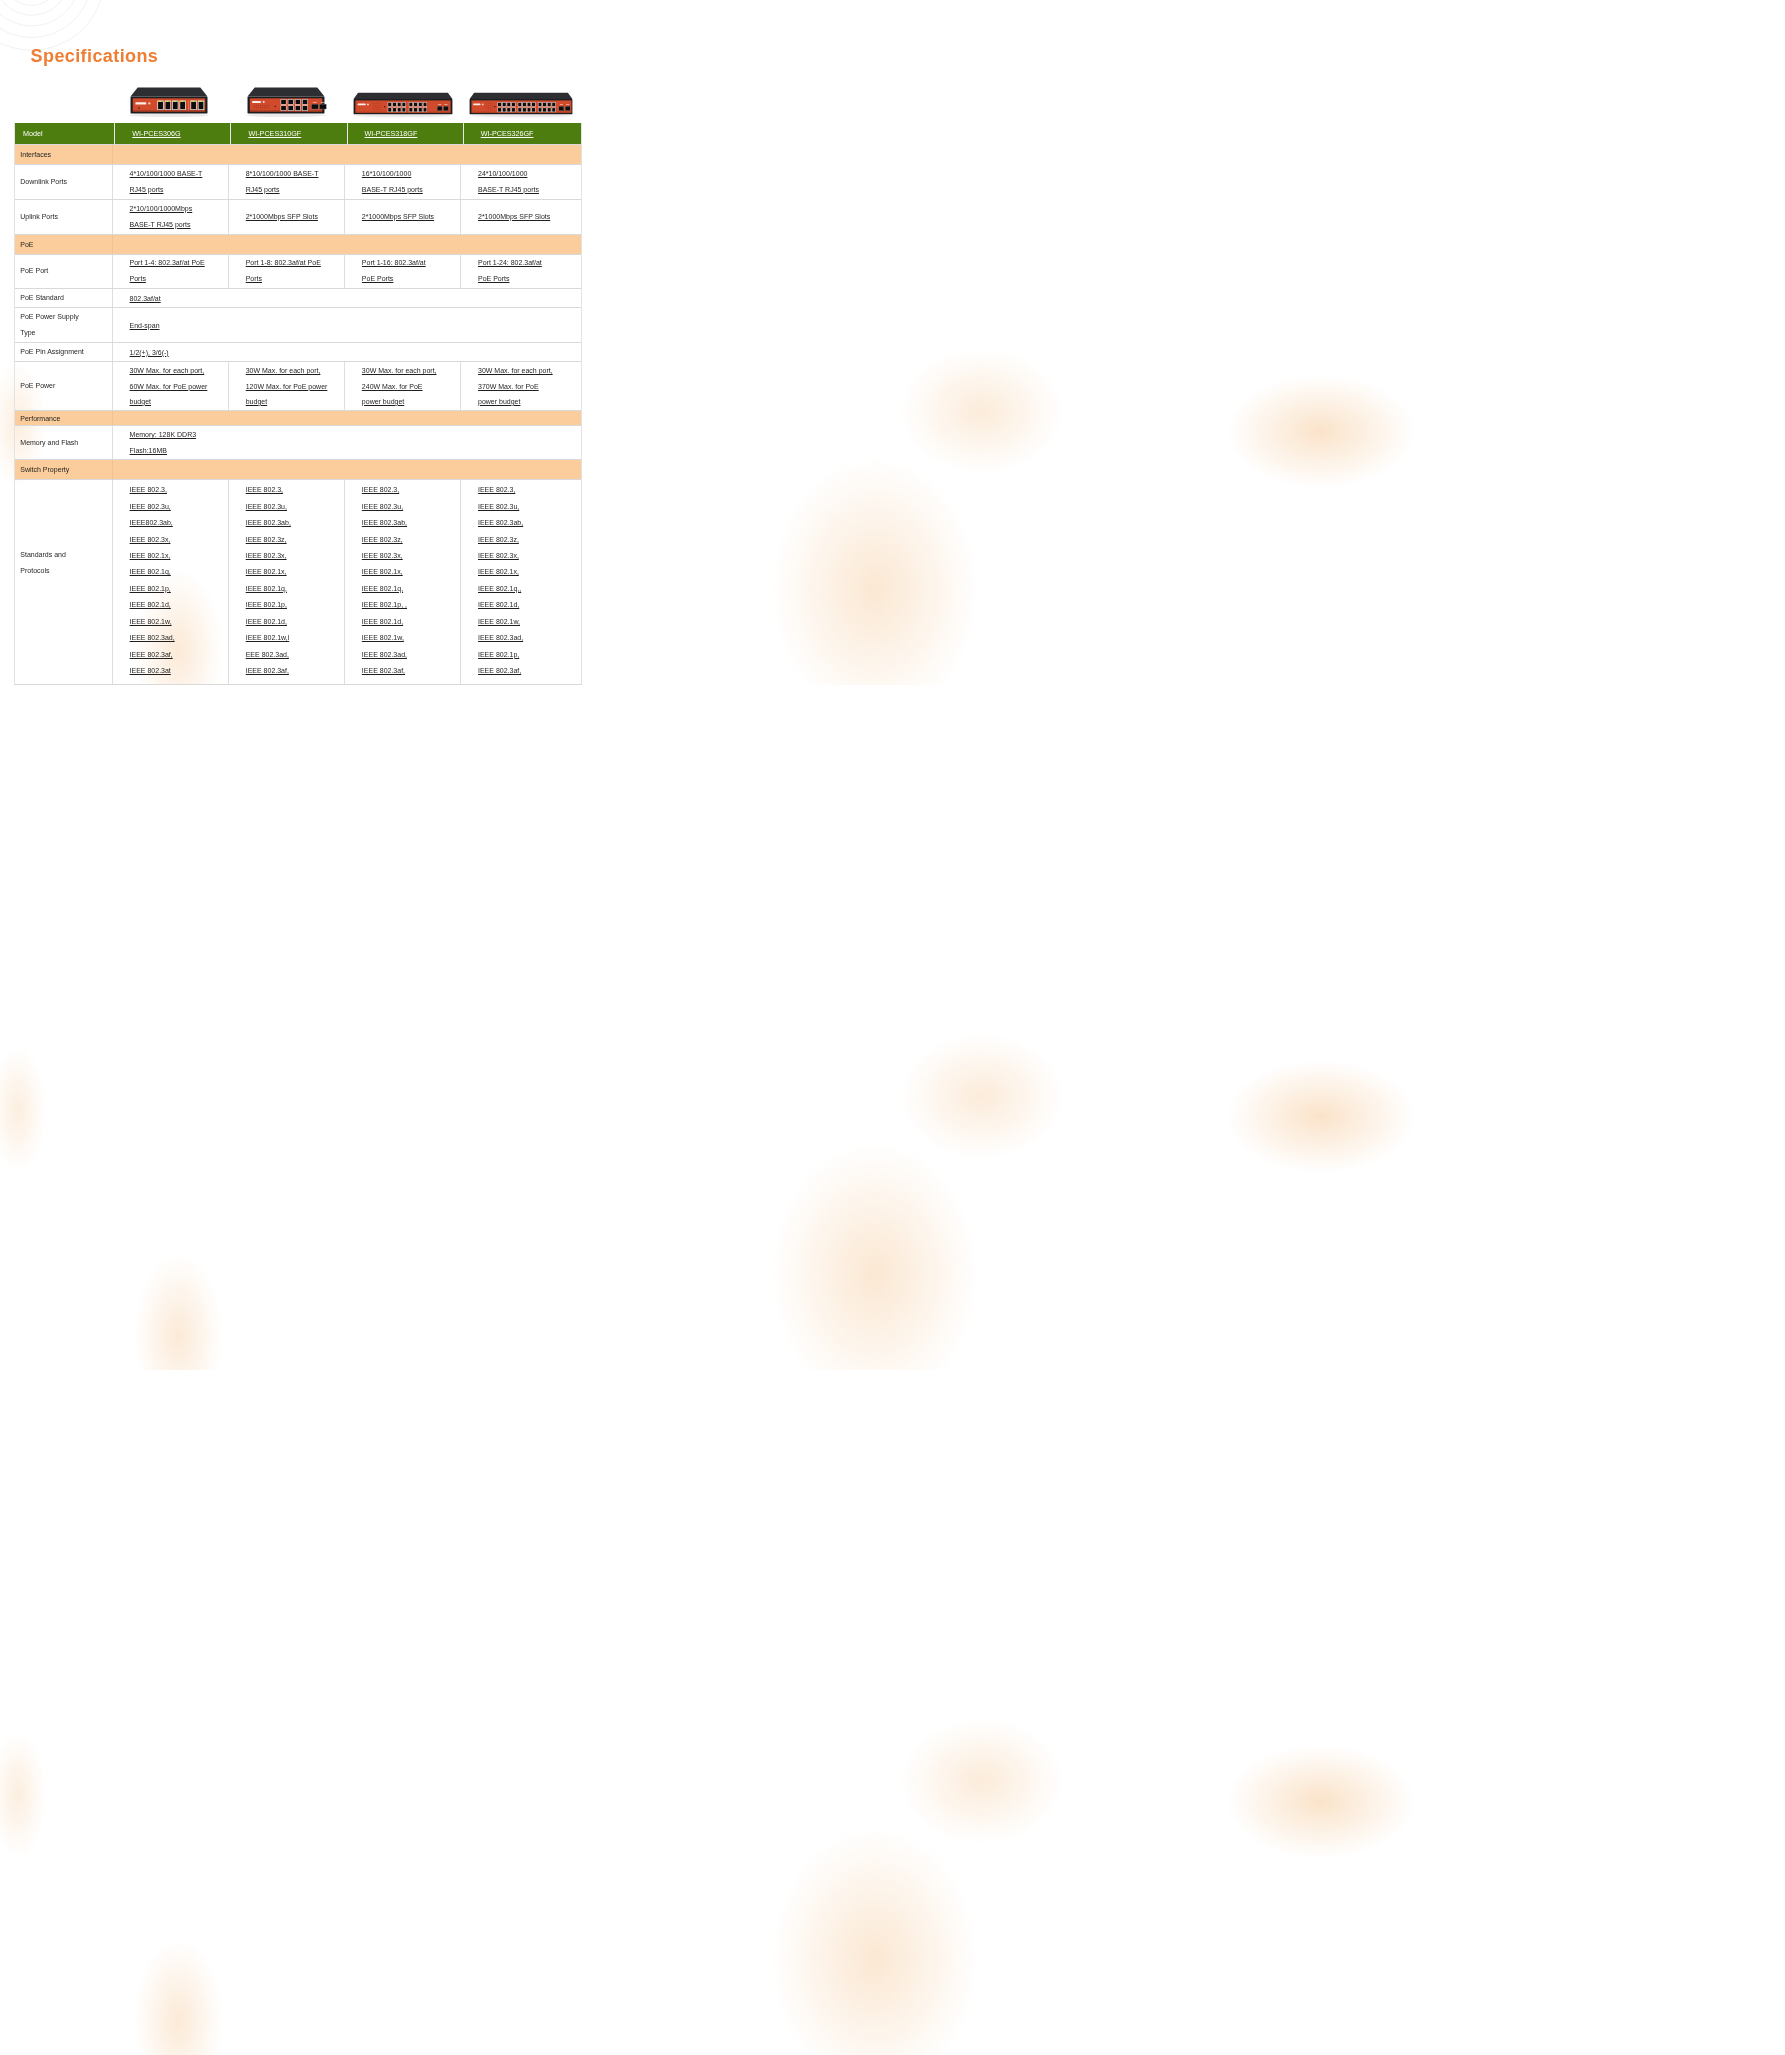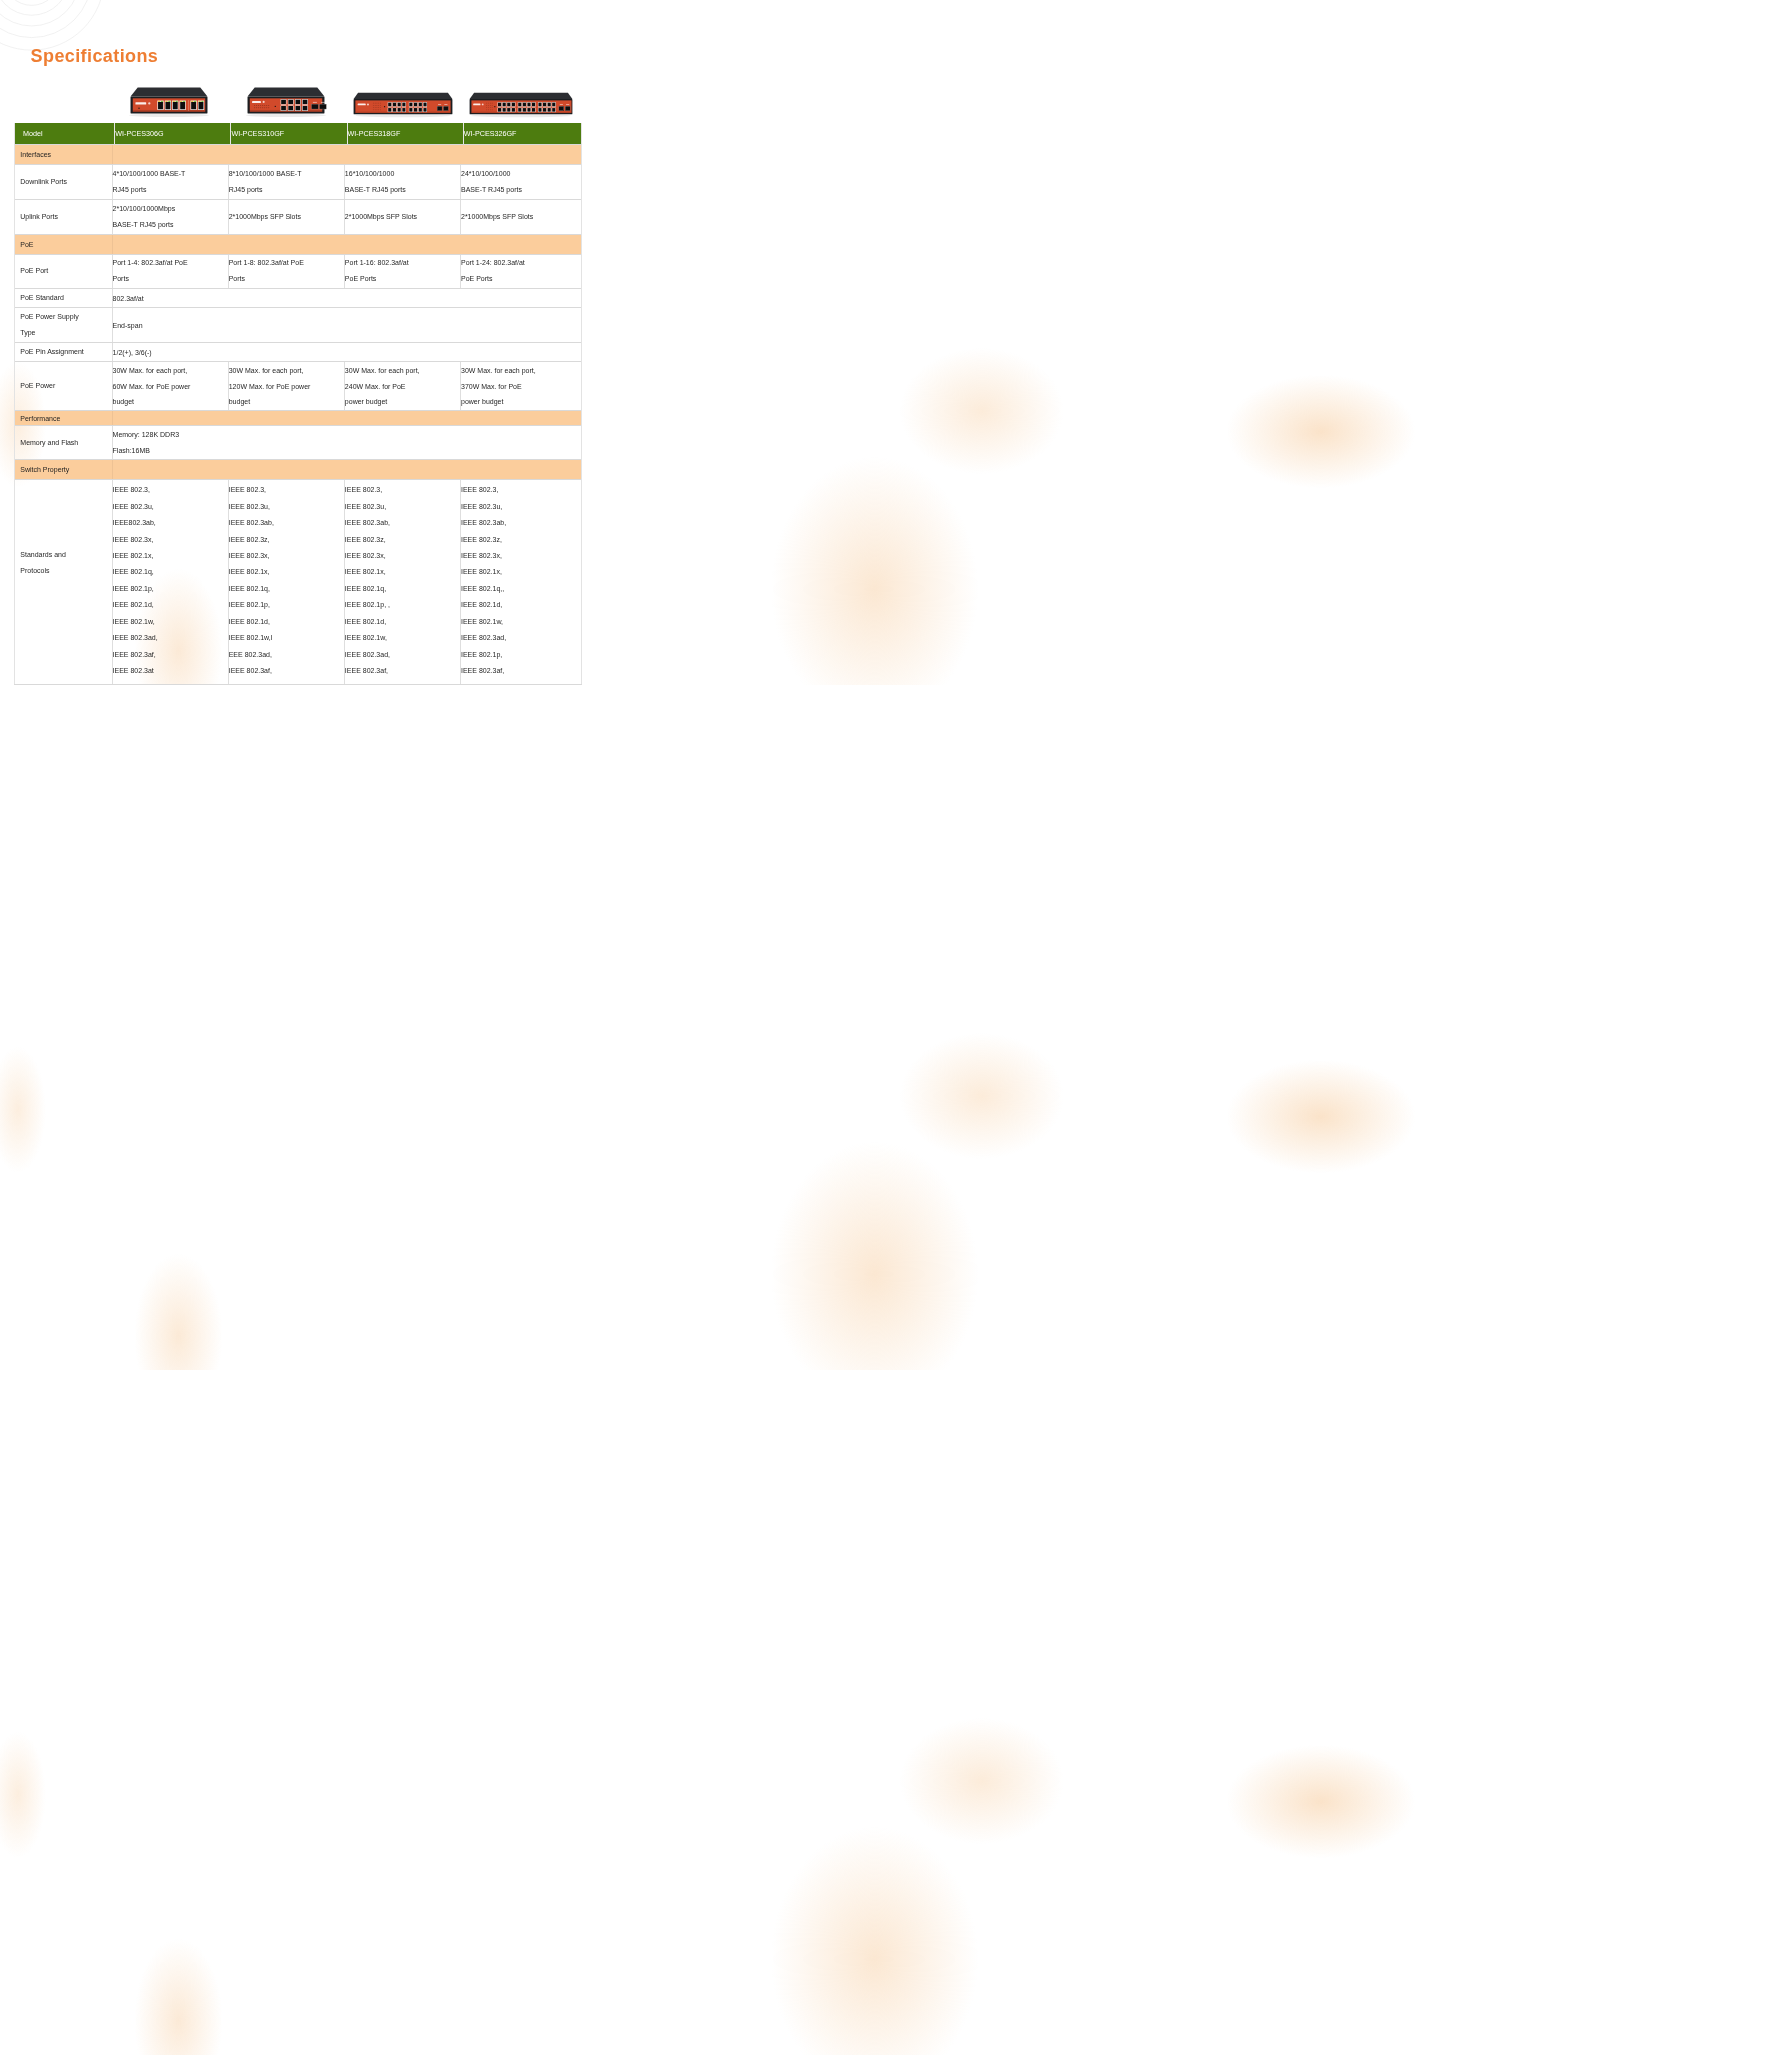--- a/index.html
+++ b/index.html
@@ -26,21 +26,21 @@
   .p1{left:155px;} .p2{left:272px;} .p3{left:389px;} .p4{left:507px;}
   
   .spec-table{
     position:absolute;left:13.5px;top:123px;width:568px;
     border-left:0.4px solid #E3E3E3;border-right:0.4px solid #E3E3E3;
     box-sizing:border-box;font-size:7px;
   }
   .tr{display:flex;border-bottom:0.7px solid #D9D9D9;position:relative;box-sizing:border-box;}
   .cell{box-sizing:border-box;display:flex;flex-direction:column;justify-content:center;padding:0.9px 7.2px 0.9px 5.8px;}
   .lbl{width:17.15%;flex:0 0 auto;}
-  .val{width:20.52%;flex:0 0 auto;border-left:0.7px solid #DEDEDE;padding-left:0;}
+  .val{width:20.52%;flex:0 0 auto;border-left:0.7px solid #DEDEDE;padding-left:17px;text-decoration:underline;}
   .val:last-child{width:20.81%;}
   .val.wide{width:82.85%;}
   .thead{background:#4d7c0f;min-height:22px;color:#fff;font-size:7.2px;justify-content:flex-end;}
   .thead .val{border-left:0.9px solid #E6E6E6;}
   .sec{background:#FBCD9C;min-height:20px;}
   .sec::after{content:"";position:absolute;left:17.15%;top:0;bottom:0;width:0.7px;background:rgba(0,0,0,.05);}
   .sec .cell{justify-content:center;}
   .lines div{line-height:16px;white-space:nowrap;}
   .lh34 .lines div{line-height:15.3px;}
   .r-downlink,.r-uplink,.r-poeport{min-height:34px;}

